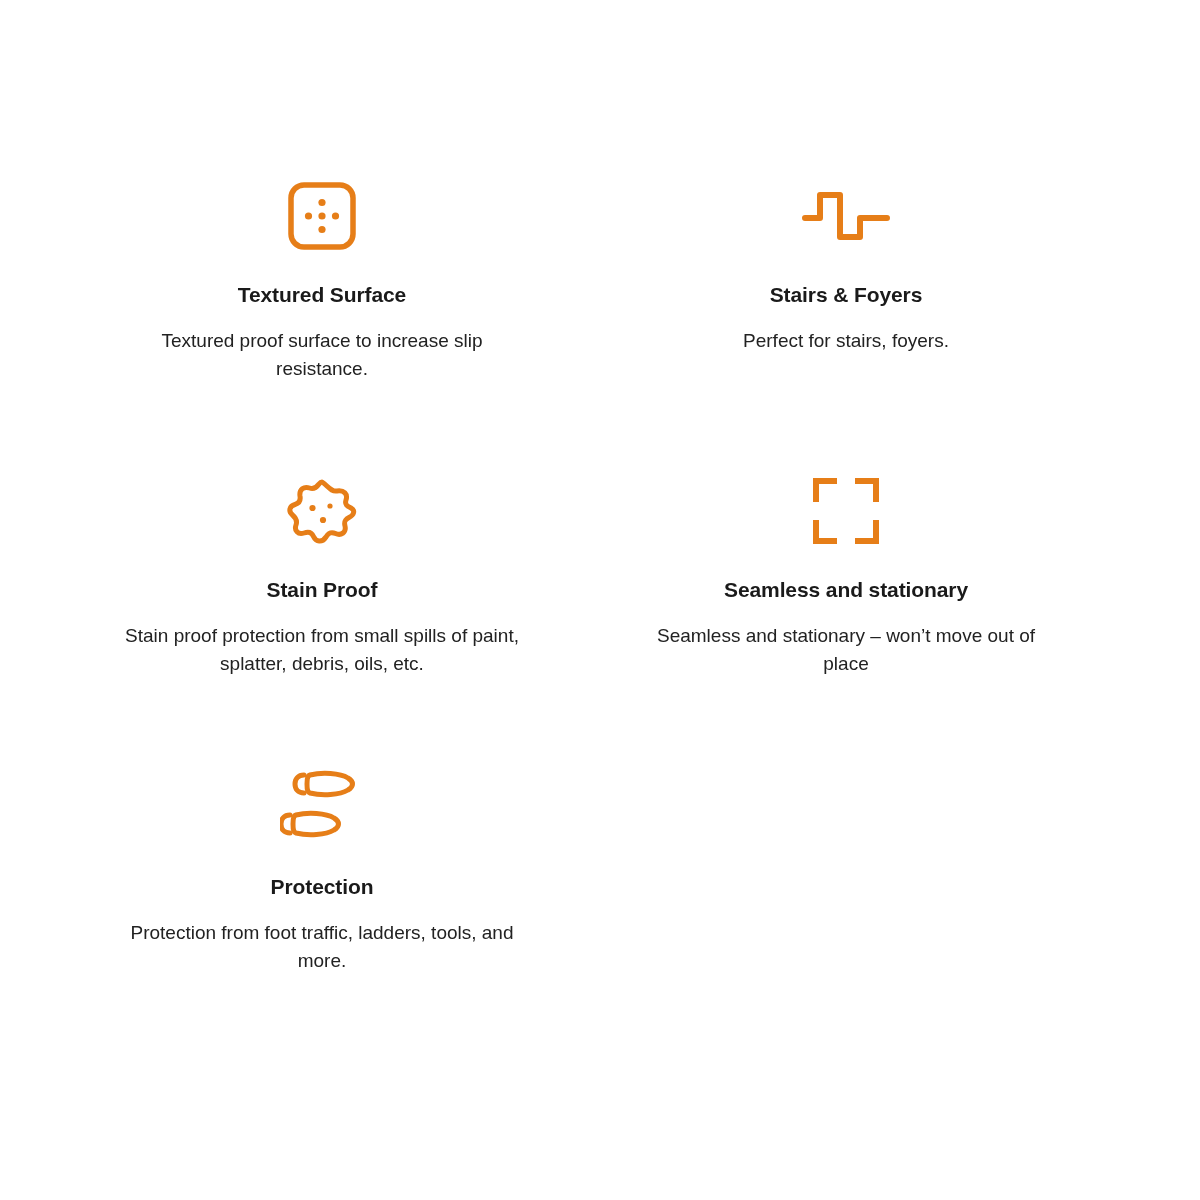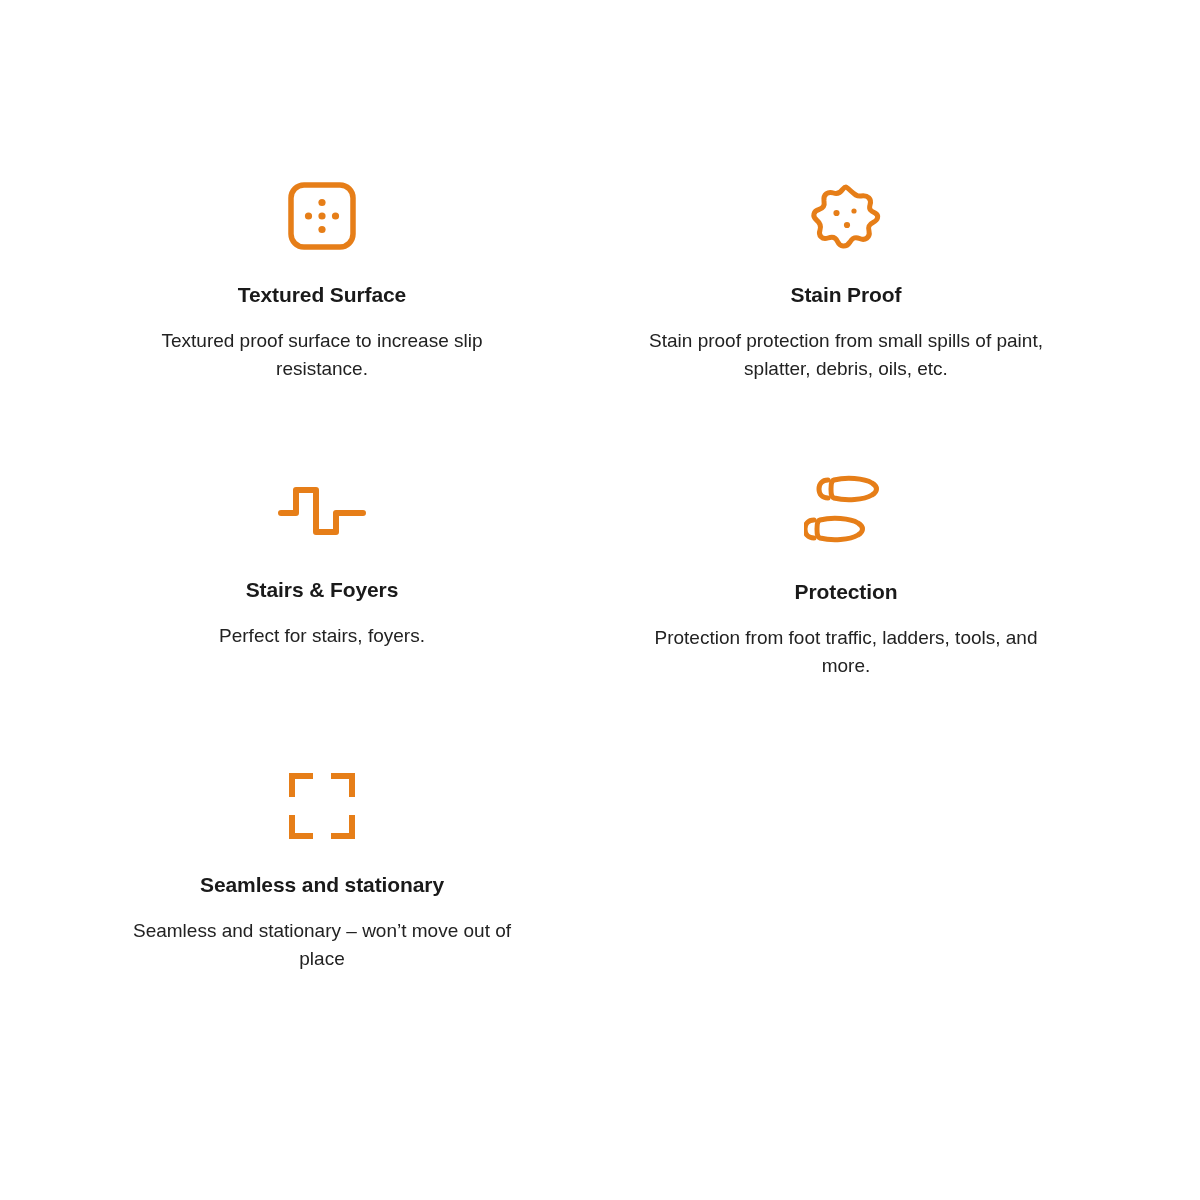--- a/index.html
+++ b/index.html
@@ -80,48 +80,61 @@
         <circle cx="22.5" cy="36" r="3.6" fill="#E67E18"></circle>
         <circle cx="36" cy="36" r="3.6" fill="#E67E18"></circle>
         <circle cx="49.5" cy="36" r="3.6" fill="#E67E18"></circle>
         <circle cx="36" cy="49.5" r="3.6" fill="#E67E18"></circle>
       </svg>
     </div>
     <div class="feature-title">Textured Surface</div>
     <div class="feature-desc">Textured proof surface to increase slip resistance.</div>
   </div>
 
+  <div class="feature-cell row-1">
+    <div class="feature-icon">
+      <svg width="96" height="72" viewBox="0 0 96 72" fill="none">
+        <path d="M7 38 H22 V15 H42 V57 H62 V38 H89" stroke="#E67E18" stroke-width="6" stroke-linecap="round" stroke-linejoin="round" fill="none"></path>
+      </svg>
+    </div>
+    <div class="feature-title">Stairs &amp; Foyers</div>
+    <div class="feature-desc">Perfect for stairs, foyers.</div>
+  </div>
+
   <div class="feature-cell row-2">
     <div class="feature-icon">
       <svg width="76" height="72" viewBox="0 0 76 72" fill="none">
         <path d="M38 7 C44 11 47 17 53 16 C60 15 64 19 62 25
                  C60.5 29.5 63 31 67 33 C71.5 35.5 70 40 65 42.5
                  C60.5 44.7 60 47 61 51 C62.5 57.5 57 61 51.5 58.5
                  C47 56.5 44.5 58 42 62 C38 68 32 67 29.5 61.5
                  C27.5 57 24.5 56.5 20 58 C14 60 10 55.5 12 50
                  C13.6 45.6 12 43 8.5 40 C4 36.2 5.5 31 11 29.5
                  C15.6 28.2 16.8 25.5 16 21 C15 14.5 20 11 25.5 13
                  C30 14.6 32.5 12.5 35 9 C36 7.7 37 7 38 7 Z" stroke="#E67E18" stroke-width="5" stroke-linejoin="round" fill="none"></path>
         <circle cx="28.5" cy="33" r="3.1" fill="#E67E18"></circle>
         <circle cx="46" cy="31" r="2.6" fill="#E67E18"></circle>
         <circle cx="39" cy="45" r="3.1" fill="#E67E18"></circle>
       </svg>
     </div>
     <div class="feature-title">Stain Proof</div>
     <div class="feature-desc">Stain proof protection from small spills of paint, splatter, debris, oils, etc.</div>
   </div>
 
-  <div class="feature-cell row-1">
+  <div class="feature-cell row-2">
     <div class="feature-icon">
-      <svg width="96" height="72" viewBox="0 0 96 72" fill="none">
-        <path d="M7 38 H22 V15 H42 V57 H62 V38 H89" stroke="#E67E18" stroke-width="6" stroke-linecap="round" stroke-linejoin="round" fill="none"></path>
+      <svg width="72" height="72" viewBox="0 0 72 72" fill="none">
+        <path d="M6 24 V6 H24" stroke="#E67E18" stroke-width="6" stroke-linecap="square" fill="none"></path>
+        <path d="M48 6 H66 V24" stroke="#E67E18" stroke-width="6" stroke-linecap="square" fill="none"></path>
+        <path d="M66 48 V66 H48" stroke="#E67E18" stroke-width="6" stroke-linecap="square" fill="none"></path>
+        <path d="M24 66 H6 V48" stroke="#E67E18" stroke-width="6" stroke-linecap="square" fill="none"></path>
       </svg>
     </div>
-    <div class="feature-title">Stairs &amp; Foyers</div>
-    <div class="feature-desc">Perfect for stairs, foyers.</div>
+    <div class="feature-title">Seamless and stationary</div>
+    <div class="feature-desc">Seamless and stationary – won’t move out of place</div>
   </div>
 
   <div class="feature-cell row-3">
     <div class="feature-icon">
       <svg width="84" height="78" viewBox="0 0 84 78" fill="none">
 
         <g transform="translate(16,4)">
           <path d="M8 4 C2 4 -1 8 -1 13 C-1 18 2 22 8 22" stroke="#E67E18" stroke-width="5" stroke-linecap="round" fill="none"></path>
           <path d="M14 4 C26 1 44 2 52 7 C58 10.5 58 15.5 52 19
                  C44 24 26 25 14 22 C12 21.4 11 20 11 13
@@ -133,27 +146,14 @@
           <path d="M14 4 C26 1 44 2 52 7 C58 10.5 58 15.5 52 19
                  C44 24 26 25 14 22 C12 21.4 11 20 11 13
                  C11 6 12 4.6 14 4 Z" stroke="#E67E18" stroke-width="5" stroke-linejoin="round" fill="none"></path>
         </g>
       </svg>
     </div>
     <div class="feature-title">Protection</div>
     <div class="feature-desc">Protection from foot traffic, ladders, tools, and more.</div>
   </div>
 
-  <div class="feature-cell row-2">
-    <div class="feature-icon">
-      <svg width="72" height="72" viewBox="0 0 72 72" fill="none">
-        <path d="M6 24 V6 H24" stroke="#E67E18" stroke-width="6" stroke-linecap="square" fill="none"></path>
-        <path d="M48 6 H66 V24" stroke="#E67E18" stroke-width="6" stroke-linecap="square" fill="none"></path>
-        <path d="M66 48 V66 H48" stroke="#E67E18" stroke-width="6" stroke-linecap="square" fill="none"></path>
-        <path d="M24 66 H6 V48" stroke="#E67E18" stroke-width="6" stroke-linecap="square" fill="none"></path>
-      </svg>
-    </div>
-    <div class="feature-title">Seamless and stationary</div>
-    <div class="feature-desc">Seamless and stationary – won’t move out of place</div>
-  </div>
-
 
 </div>
 
 </body></html>

